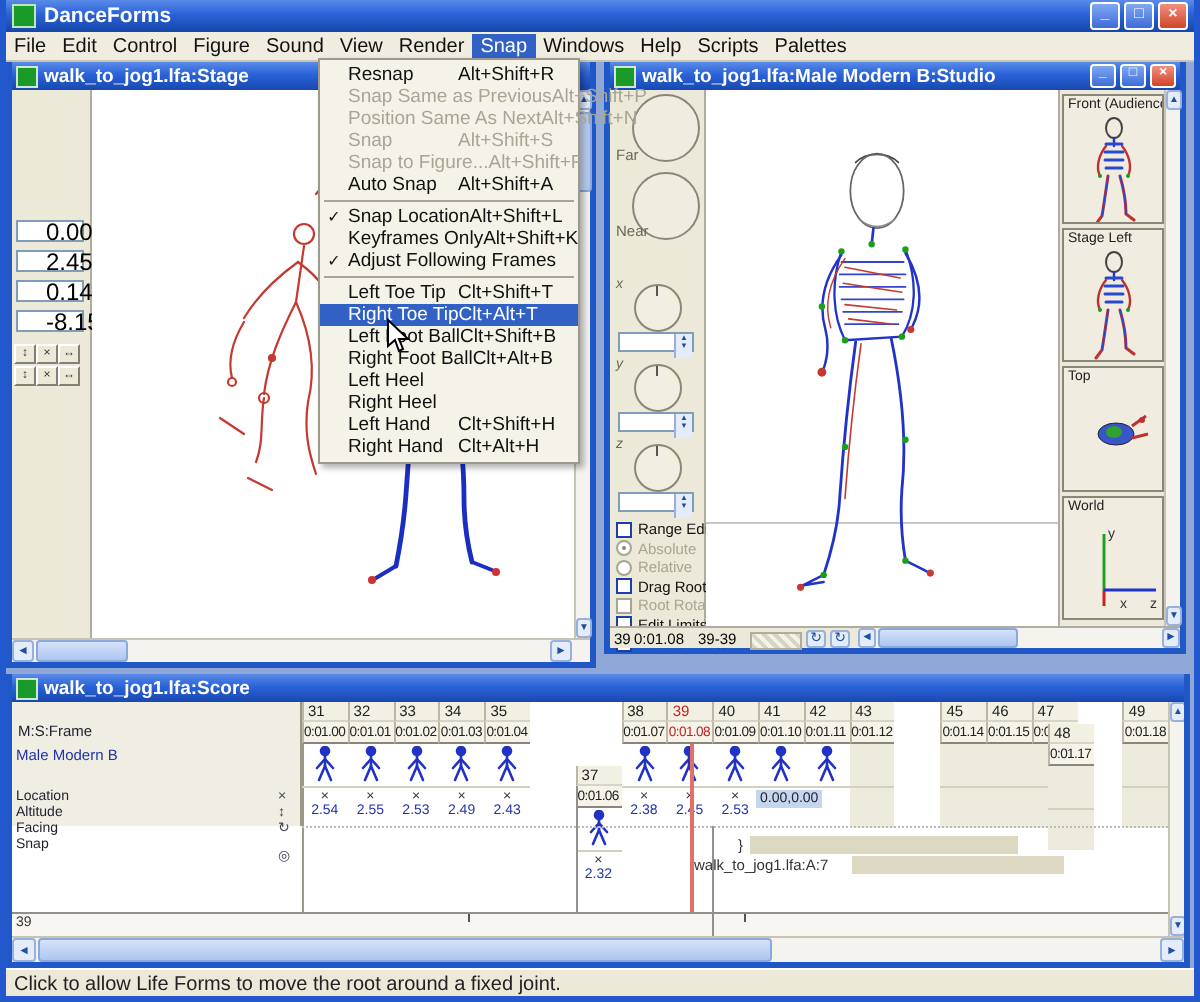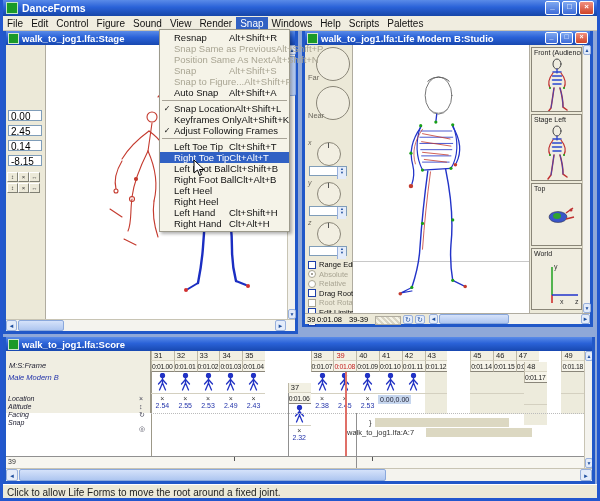--- a/index.html
+++ b/index.html
@@ -28,21 +28,21 @@
   .wicon{width:9px;height:9px;background:#1A9A28;border:1px solid #CFE8CF;flex:none;}
   .tbar .wbtn{width:11px;height:10px;line-height:8px;font-size:7px;}
   
   .sb{position:absolute;background:#F4F3EE;box-sizing:border-box;}
   .sbtn{position:absolute;background:#E4ECFA;border:1px solid #98B0DC;border-radius:2px;color:#2050A0;
     font-size:6px;line-height:9px;text-align:center;box-sizing:border-box;}
   .sthumb{position:absolute;background:linear-gradient(90deg,#D5E2FA,#AEC6F0);border:1px solid #8AA8DC;border-radius:2px;box-sizing:border-box;}
   .sthumb.h{background:linear-gradient(180deg,#D5E2FA,#AEC6F0);}
   
   .field{position:absolute;left:2px;width:34px;height:11px;background:#fff;border:1px solid #7F9DB9;
-    font-size:10px;line-height:11px;padding-left:2px;box-sizing:border-box;color:#000;}
+    font-size:12px;line-height:11px;padding-left:14px;box-sizing:border-box;color:#000;}
   .tbtn{position:absolute;width:11px;height:10px;background:#ECE9D8;border:1px solid;border-color:#fff #808074 #808074 #fff;
     font-size:6px;line-height:8px;text-align:center;color:#333;box-sizing:border-box;}
   
   #snap-menu{position:absolute;left:156px;top:29px;width:129px;background:#F5F3E8;border:1px solid #9C9A8C;
     box-shadow:2px 2px 3px rgba(0,0,0,.3);z-index:40;padding:2px 0;font-size:9.5px;color:#111;}
   .mrow{display:flex;align-items:center;height:11px;padding-right:4px;}
   .mcheck{width:14px;text-align:center;font-size:8px;line-height:11px;flex:none;}
   .mlabel{white-space:nowrap;}
   .mshort{margin-left:auto;width:56px;text-align:left;white-space:nowrap;}
   .mrow.dis{color:#A9A593;}
@@ -73,21 +73,21 @@
   .fnum{height:10px;font-size:7.5px;line-height:10px;padding-left:2px;background:#F2F0E3;border-left:1px solid #BDB8A6;
     border-bottom:1px solid #D8D4C4;color:#222;box-sizing:border-box;}
   .ftime{height:11px;font-size:6.8px;line-height:11px;letter-spacing:-0.3px;background:#F6F4E9;border-left:1px solid #BDB8A6;
     border-bottom:1px solid #8A867A;color:#222;box-sizing:border-box;}
   .col.cur .fnum,.col.cur .ftime{color:#C32020;}
   .ktrack{height:21px;position:relative;border-bottom:1px solid #D4D0C0;}
   .vals{height:20px;position:relative;}
   .col.aft .ktrack,.col.aft .vals{background:#EDEBDC;}
   .xm{position:absolute;left:0;top:1px;width:100%;text-align:center;font-size:7px;color:#333;line-height:7px;}
   .vv{position:absolute;left:0;top:8px;width:100%;text-align:center;font-size:7px;color:#2233AA;line-height:8px;}
-  .rowlbl{position:absolute;font-size:7px;color:#223;line-height:8px;font-style:italic;}
+  .rowlbl{position:absolute;font-size:7px;color:#223;line-height:8px;}
   .rowico{position:absolute;font-size:7px;color:#445;line-height:8px;}
   .playhead{position:absolute;width:2px;background:#E07068;z-index:5;}
   .marker{position:absolute;width:1px;background:#909090;z-index:4;}
   .hl{position:absolute;background:#DCD8C2;z-index:1;}
   .ann{position:absolute;font-size:7.5px;color:#333;z-index:2;white-space:nowrap;}
   .selval{position:absolute;font-size:7px;color:#223;background:#C6D6EE;padding:0 2px;line-height:9px;z-index:3;}
   .sfooter{position:absolute;left:0;top:105px;width:578px;height:12px;background:#F7F6F0;border-top:1px solid #909090;box-sizing:border-box;}
   .tick{position:absolute;top:0;width:1px;height:4px;background:#555;}
   canvas,svg{display:block;}
 </style>
@@ -197,21 +197,21 @@
       <div class="sb" style="left:0;top:288px;width:289px;height:12px;border-top:1px solid #C8C4B4;">
         <span class="sbtn" style="left:0;top:0;width:11px;height:11px;line-height:11px;">◄</span>
         <span class="sthumb h" style="left:12px;top:0;width:46px;height:11px;"></span>
         <span class="sbtn" style="right:9px;top:0;width:11px;height:11px;line-height:11px;">►</span>
       </div>
     </div>
 
     <div class="win" id="studio-win" style="left:299px;top:0;width:291px;height:296px;">
       <div class="tbar">
         <span class="wicon"></span>
-        <span>walk_to_jog1.lfa:Life Modern B:Studio</span>
+        <span>walk_to_jog1.lfa:Male Modern B:Studio</span>
         <span class="wbtns">
           <span class="wbtn">_</span>
           <span class="wbtn">□</span>
           <span class="wbtn close">×</span>
         </span>
       </div>
 
       <div id="studio-panel" style="position:absolute;left:0;top:14px;width:48px;height:268px;background:#ECE9D8;border-right:1px solid #B0ACA0;box-sizing:border-box;text-decoration:underline;">
         <div class="bigdial" style="top:2px;"></div>
         <span class="dlbl" style="top:28px;font-style:normal;font-size:7.5px;">Far</span>

